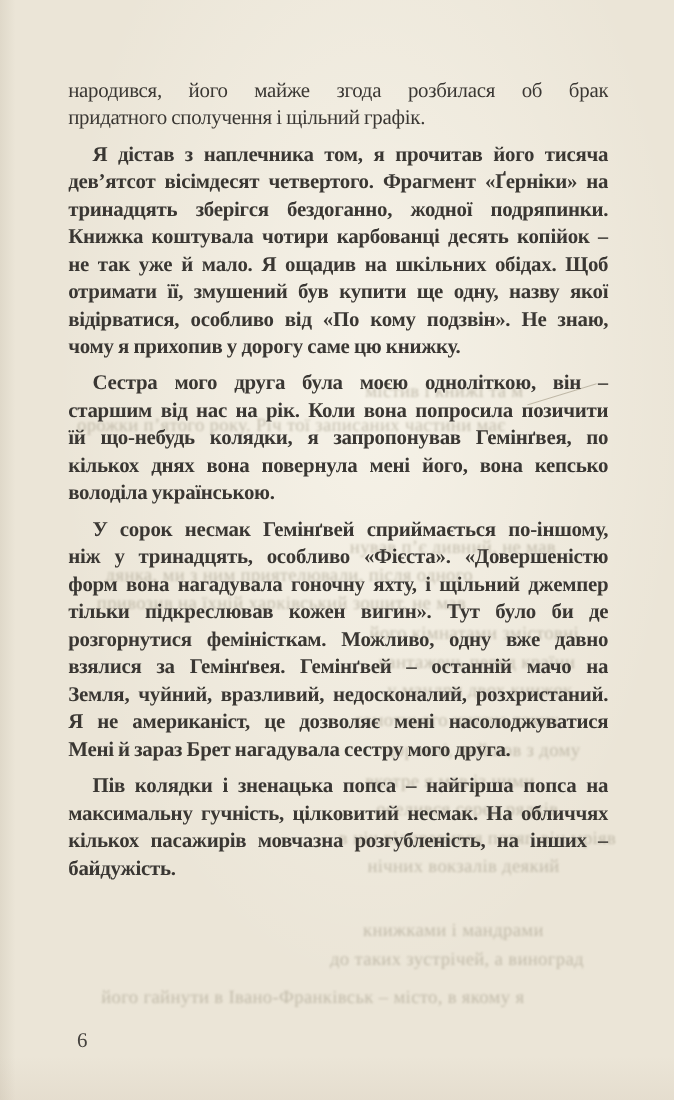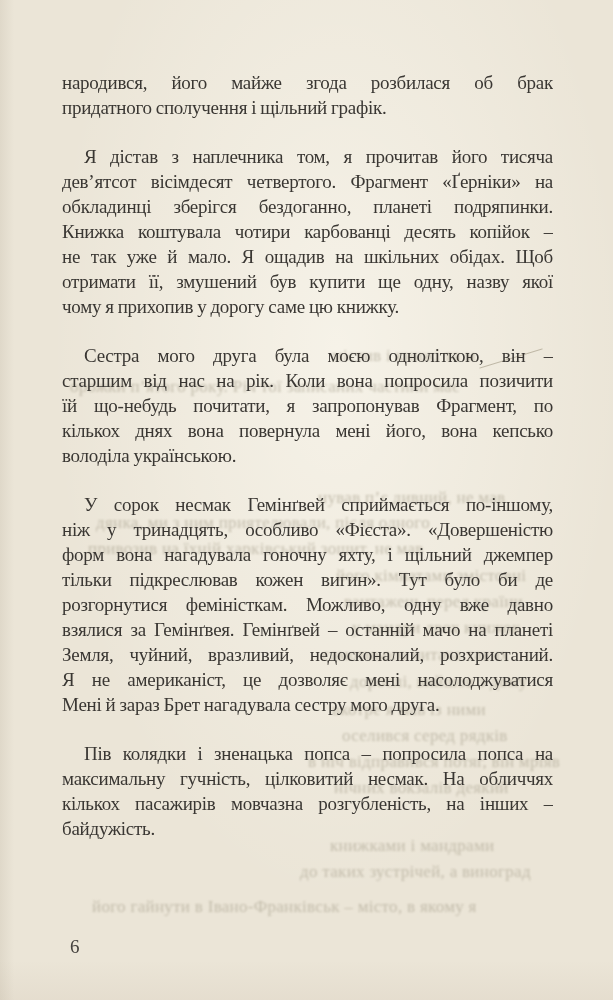--- a/index.html
+++ b/index.html
@@ -38,21 +38,21 @@
     position:absolute;
     left:62px;top:70px;
     width:491px;
     color:#3a3733;
     font-size:19px;
     line-height:25px;
     letter-spacing:-0.25px;
     word-spacing:-0.5px;
   }
   .para{margin:0;}
-  .para + .para{margin-top:24px;}
+  .para + .para{margin-top:8px;font-weight:bold;}
   .line{
     text-align:justify;
     text-align-last:justify;
     height:25px;
     overflow:hidden;
   }
   .line.last{text-align-last:left;}
   .line.first{text-indent:22px;}
   .page-number{
     position:absolute;
@@ -86,45 +86,46 @@
     </div>
   <div class="scratch"></div>
   <main class="text-block">
       <div class="para">
         <div class="line">народився, його майже згода розбилася об брак</div>
         <div class="line last">придатного сполучення і щільний графік.</div>
       </div>
       <div class="para">
         <div class="line first">Я дістав з наплечника том, я прочитав його тисяча</div>
         <div class="line">дев’ятсот вісімдесят четвертого. Фрагмент «Ґерніки» на</div>
-        <div class="line">обкладинці зберігся бездоганно, планеті подряпинки.</div>
+        <div class="line">тринадцять зберігся бездоганно, жодної подряпинки.</div>
         <div class="line">Книжка коштувала чотири карбованці десять копійок –</div>
         <div class="line">не так уже й мало. Я ощадив на шкільних обідах. Щоб</div>
         <div class="line">отримати її, змушений був купити ще одну, назву якої</div>
+        <div class="line">відірватися, особливо від «По кому подзвін». Не знаю,</div>
         <div class="line last">чому я прихопив у дорогу саме цю книжку.</div>
       </div>
       <div class="para">
         <div class="line first">Сестра мого друга була моєю одноліткою, він –</div>
         <div class="line">старшим від нас на рік. Коли вона попросила позичити</div>
-        <div class="line">їй що-небудь почитати, я запропонував Фрагмент, по</div>
+        <div class="line">їй що-небудь колядки, я запропонував Гемінґвея, по</div>
         <div class="line">кількох днях вона повернула мені його, вона кепсько</div>
         <div class="line last">володіла українською.</div>
       </div>
       <div class="para">
         <div class="line first">У сорок несмак Гемінґвей сприймається по-іншому,</div>
         <div class="line">ніж у тринадцять, особливо «Фієста». «Довершеністю</div>
         <div class="line">форм вона нагадувала гоночну яхту, і щільний джемпер</div>
         <div class="line">тільки підкреслював кожен вигин». Тут було би де</div>
         <div class="line">розгорнутися феміністкам. Можливо, одну вже давно</div>
         <div class="line">взялися за Гемінґвея. Гемінґвей – останній мачо на планеті</div>
         <div class="line">Земля, чуйний, вразливий, недосконалий, розхристаний.</div>
         <div class="line">Я не американіст, це дозволяє мені насолоджуватися</div>
         <div class="line last">Мені й зараз Брет нагадувала сестру мого друга.</div>
       </div>
       <div class="para">
-        <div class="line first">Пів колядки і зненацька попса – попросила попса на</div>
+        <div class="line first">Пів колядки і зненацька попса – найгірша попса на</div>
         <div class="line">максимальну гучність, цілковитий несмак. На обличчях</div>
         <div class="line">кількох пасажирів мовчазна розгубленість, на інших –</div>
         <div class="line last">байдужість.</div>
       </div>
     </main>
   <div class="page-number">6</div>
 </div>
 
 </body></html>

